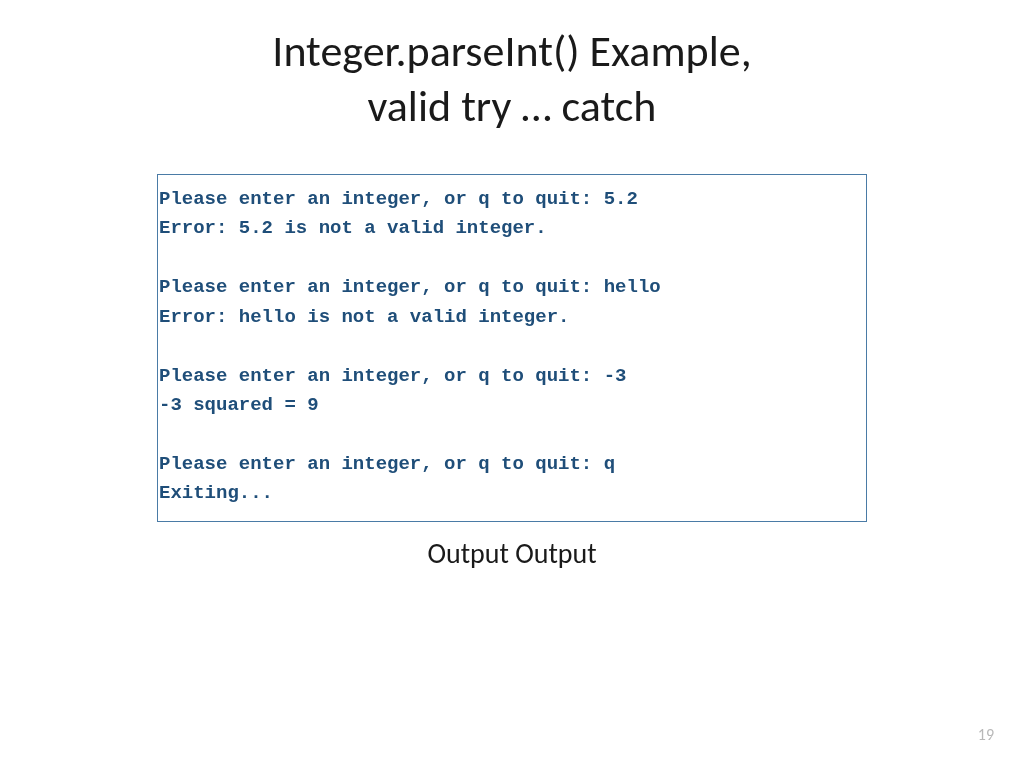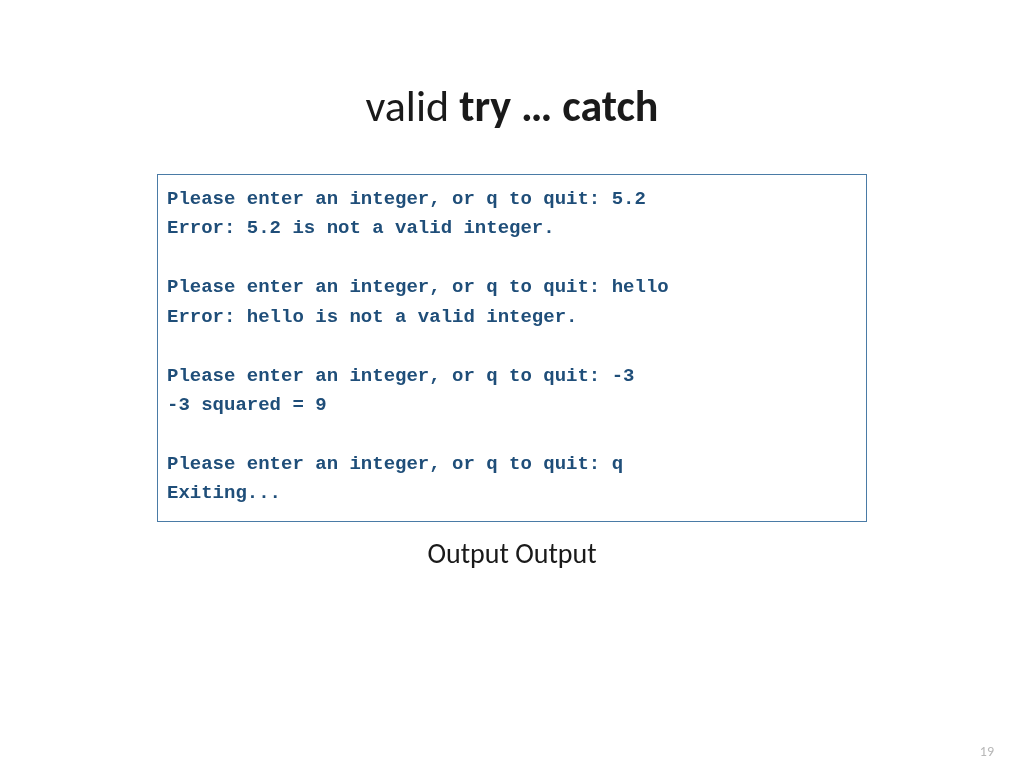--- a/index.html
+++ b/index.html
@@ -12,53 +12,53 @@
       overflow: hidden;
     }
     .slide-title {
       text-align: center;
       padding-top: 24px;
       font-size: 44px;
       color: #1a1a1a;
       line-height: 1.25;
       font-weight: 400;
     }
-    .slide-title .bold { font-weight: 700; }
+    .slide-title .bold { font-weight: 400; }
     .output-box {
       margin: 40px auto 0 auto;
       width: 710px;
       border: 1px solid #4a7ba6;
-      padding: 10px 14px 12px 9px;
+      padding: 10px 14px 12px 1px;
       font-family: 'Courier New', Courier, monospace;
       font-weight: 700;
       font-size: 19px;
       line-height: 1.55;
       color: #1f4e79;
       white-space: pre;
     }
     .caption {
       text-align: center;
       font-size: 28px;
       color: #1a1a1a;
       margin-top: 14px;
       font-weight: 400;
     }
     .page-number {
       position: absolute;
-      bottom: 8px;
+      bottom: 24px;
       right: 30px;
-      font-size: 14px;
+      font-size: 16px;
       color: #b8b8b8;
     }
   </style>
 </head>
 <body>
 
 <div class="slide-title">
-  <br>
+  <span>Integer.parseInt() Example,</span><br>
   <span>valid </span><span class="bold">try … catch</span>
 </div>
 
 <div class="output-box"><span>Please enter an integer, or q to quit: 5.2</span>
 <span>Error: 5.2 is not a valid integer.</span>
 <span></span>
 <span>Please enter an integer, or q to quit: hello</span>
 <span>Error: hello is not a valid integer.</span>
 <span></span>
 <span>Please enter an integer, or q to quit: -3</span>

